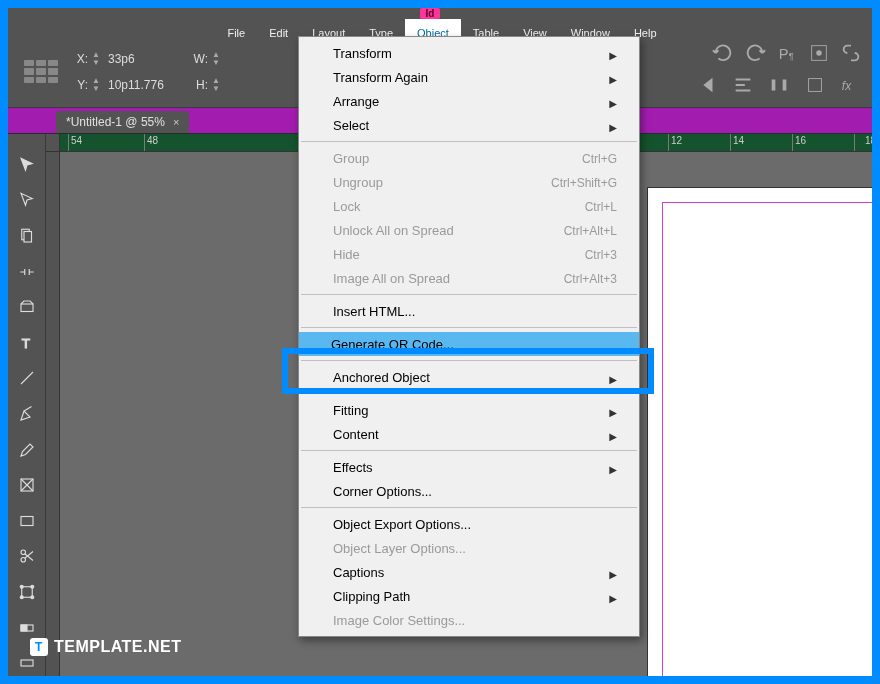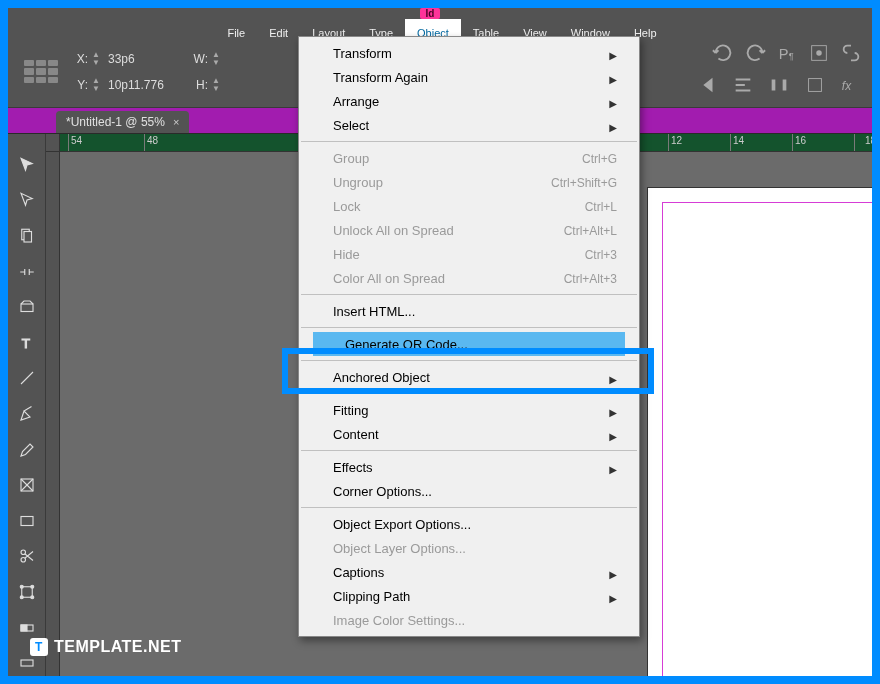--- a/index.html
+++ b/index.html
@@ -44,21 +44,21 @@
     display: flex; justify-content: space-between; align-items: flex-end;
     padding: 4px 22px 4px 34px; font-size: 13px; color: #000;
     height: 24px; cursor: pointer;
   }
   .dropdown .menu-item.disabled { color: #9a9a9a; cursor: default; }
   .dropdown .menu-item .shortcut { color: #555; font-size: 12px; }
   .dropdown .menu-item.disabled .shortcut { color: #9a9a9a; }
   .dropdown .submenu-arrow { font-size: 10px; color: #333; }
   .dropdown .separator { height: 1px; background: #c0c0c0; margin: 4px 2px; }
   .dropdown .highlighted {
-    background: #5ab8f0; margin: 0 14px; padding-left: 32px; padding-right: 20px;
+    background: #5ab8f0; margin: 0 0; padding-left: 32px; padding-right: 20px;
   }
   .highlight-frame { position: absolute; border: 6px solid #008cff; pointer-events: none; z-index: 200; }
   .watermark { position: absolute; left: 22px; bottom: 20px; color: #fff; font-size: 16px; font-weight: 700; letter-spacing: 0.5px; display: flex; align-items: center; gap: 6px; z-index: 300; }
   .watermark .wm-icon { width: 18px; height: 18px; background: #fff; border-radius: 3px; display:flex; align-items:center; justify-content:center; color:#008cff; font-size:12px; font-weight:900;}
 </style>
 </head>
 <body>
 
 <div class="app-window">
 
@@ -300,21 +300,21 @@
       </div>
       <div class="menu-item disabled">
         <span>Unlock All on Spread</span>
         <span class="shortcut">Ctrl+Alt+L</span>
       </div>
       <div class="menu-item disabled">
         <span>Hide</span>
         <span class="shortcut">Ctrl+3</span>
       </div>
       <div class="menu-item disabled">
-        <span>Color All on Spread</span>
+        <span>Image All on Spread</span>
         <span class="shortcut">Ctrl+Alt+3</span>
       </div>
       <div class="separator"></div>
       <div class="menu-item">
         <span>Insert HTML...</span>
       </div>
       <div class="separator"></div>
       <div class="menu-item highlighted">
         <span>Generate QR Code...</span>
       </div>

